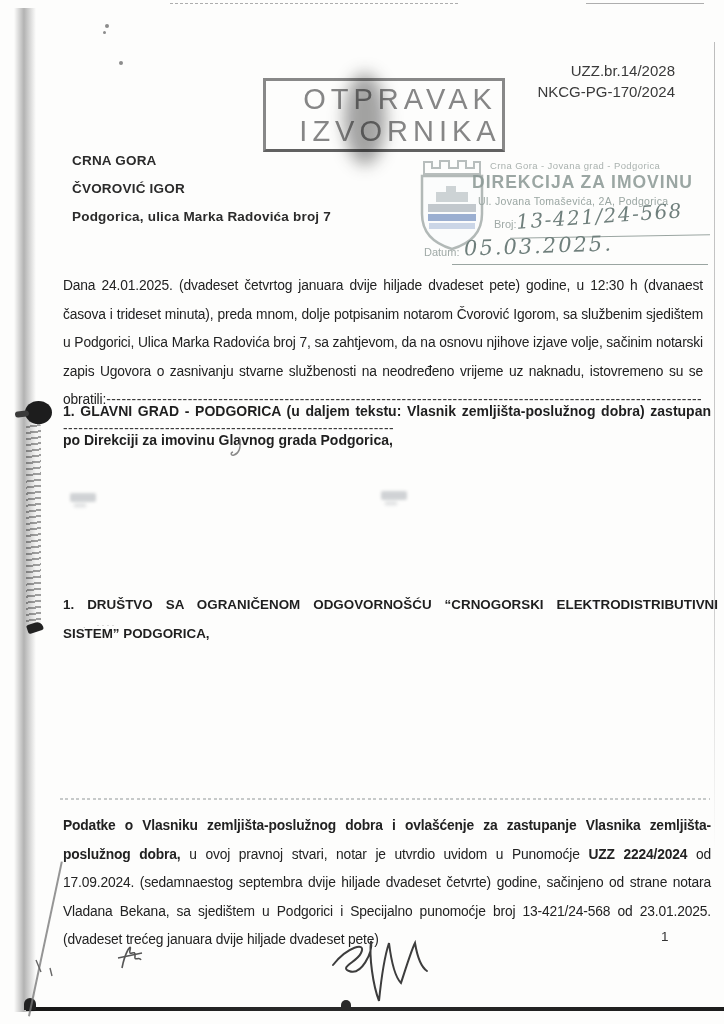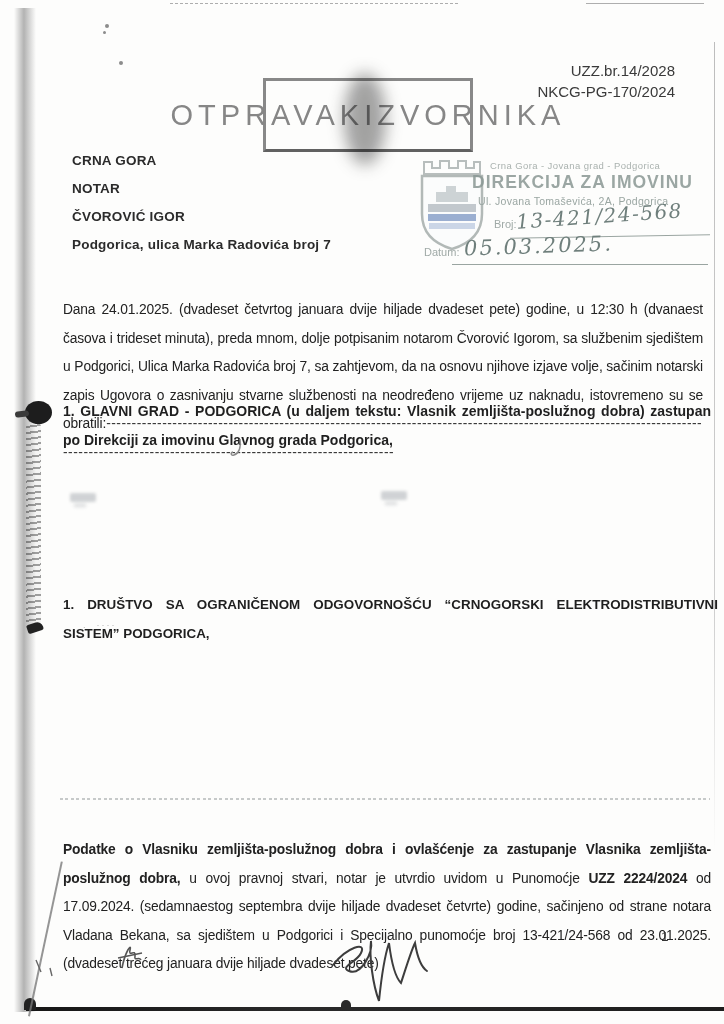--- a/index.html
+++ b/index.html
@@ -31,22 +31,22 @@
   .speck{position:absolute;background:#8c8c8c;border-radius:50%;}
   .smudge{position:absolute;width:26px;height:9px;background:#9aa0a6;opacity:.45;filter:blur(1.5px);border-radius:2px;}
   .smudge:after{content:"";position:absolute;left:4px;top:11px;width:12px;height:3px;background:#a8adb2;filter:blur(1px);}
   .faint-marks{position:absolute;color:#9b9b9b;font-size:9px;letter-spacing:2px;opacity:.8;}
   
   .case-numbers{position:absolute;right:49px;top:60px;text-align:right;font-size:15px;color:#3a3a3a;line-height:21px;}
   
   .otpravak{
     position:absolute;left:263px;top:78px;width:204px;height:68px;
     border:3px solid rgba(108,108,108,.8);border-bottom-color:rgba(70,70,70,.85);
-    display:flex;flex-direction:row;align-items:center;justify-content:center;
-    color:#868686;font-size:29px;letter-spacing:5px;line-height:32px;font-weight:400;
+    display:flex;flex-direction:column;align-items:center;justify-content:center;
+    color:#868686;font-size:29px;letter-spacing:5px;line-height:32px;font-weight:400;padding-left:32px;
   }
   .otpravak .smear{position:absolute;left:78px;top:-8px;width:42px;height:92px;background:rgba(25,25,25,.4);filter:blur(8px);mix-blend-mode:multiply;border-radius:50%;}
   
   .notary{position:absolute;left:72px;top:153px;font-size:13.5px;font-weight:700;color:#2b2b2b;}
   .notary div{margin-bottom:13px;letter-spacing:.2px;}
   
   .direkcija{position:absolute;left:412px;top:152px;width:302px;height:112px;color:#93a09c;}
   .direkcija .coa{position:absolute;left:4px;top:4px;opacity:.75;}
   .direkcija .hline{position:absolute;left:78px;top:8px;font-size:9.5px;letter-spacing:.4px;color:#aab2af;white-space:nowrap;}
   .direkcija .title{position:absolute;left:60px;top:20px;font-size:17.5px;font-weight:700;letter-spacing:1px;color:#8a9894;opacity:.85;white-space:nowrap;}
@@ -54,21 +54,21 @@
   .direkcija .lbl{font-size:11px;color:#a0aaa7;padding-left:12px;}
   .direkcija .broj-lbl{position:absolute;left:70px;top:66px;}
   .direkcija .datum-lbl{position:absolute;left:0px;top:94px;}
   .hand{font-family:"DejaVu Serif",serif;font-style:italic;color:#6f7f7c;white-space:nowrap;}
   .broj-val{position:absolute;left:104px;top:52px;font-size:20px;transform:rotate(-4deg);letter-spacing:1.5px;}
   .datum-val{position:absolute;left:52px;top:82px;font-size:21px;transform:rotate(-2deg);letter-spacing:2px;}
   .u-line{position:absolute;height:0;border-bottom:1.5px solid #9aa5a1;}
   .u-broj{left:98px;top:84px;width:200px;transform:rotate(-1deg);}
   .u-datum{left:40px;top:112px;width:256px;}
   
-  .para{position:absolute;left:63px;width:640px;text-align:justify;font-size:13.8px;line-height:28.6px;letter-spacing:-0.15px;color:#222;margin-top:24px;}
+  .para{position:absolute;left:63px;width:640px;text-align:justify;font-size:13.8px;line-height:28.6px;letter-spacing:-0.15px;color:#222;}
   .p1{top:272px;}
   .dashes{color:#3a3a3a;word-break:break-all;letter-spacing:.5px;}
   .item{position:absolute;left:63px;width:648px;text-align:justify;font-size:14px;font-weight:700;line-height:29px;color:#1f1f1f;}
   .item1{top:397px;}
   .item2{top:590px;width:655px;font-size:13.4px;}
   .separator{position:absolute;left:60px;top:798px;width:650px;height:2px;opacity:.65;
     background:repeating-linear-gradient(90deg,#a9aeae 0 3px,transparent 3px 5.5px);}
   .p3{top:812px;width:648px;}
   .pageno{position:absolute;left:661px;top:929px;font-size:13.5px;color:#333;}
   svg.mark{position:absolute;}
@@ -103,21 +103,20 @@
   </div>
 
   <div class="otpravak">
     <div>OTPRAVAK</div>
     <div>IZVORNIKA</div>
     <div class="smear"></div>
   </div>
 
   <div class="notary">
     <div>CRNA GORA</div>
-    <div>NOTAR</div>
     <div>ČVOROVIĆ IGOR</div>
     <div>Podgorica, ulica Marka Radovića broj 7</div>
   </div>
 
   <div class="direkcija">
     <svg class="coa" width="70" height="96" viewBox="0 0 70 96">
       <path d="M8,18 L8,6 L16,6 L16,12 L24,12 L24,5 L33,5 L33,12 L42,12 L42,5 L50,5 L50,12 L58,12 L58,6 L64,6 L64,18 Z" fill="none" stroke="#a2aaa8" stroke-width="2"></path>
       <path d="M6,20 L66,20 L66,58 Q66,84 36,93 Q6,84 6,58 Z" fill="#fbfcfc" stroke="#9aa3a1" stroke-width="2.5"></path>
       <path d="M20,46 L20,36 L30,36 L30,30 L40,30 L40,36 L52,36 L52,46 Z" fill="#aeb6ba" opacity=".8"></path>
       <rect x="12" y="48" width="48" height="8" fill="#8e9aa4" opacity=".7"></rect>

